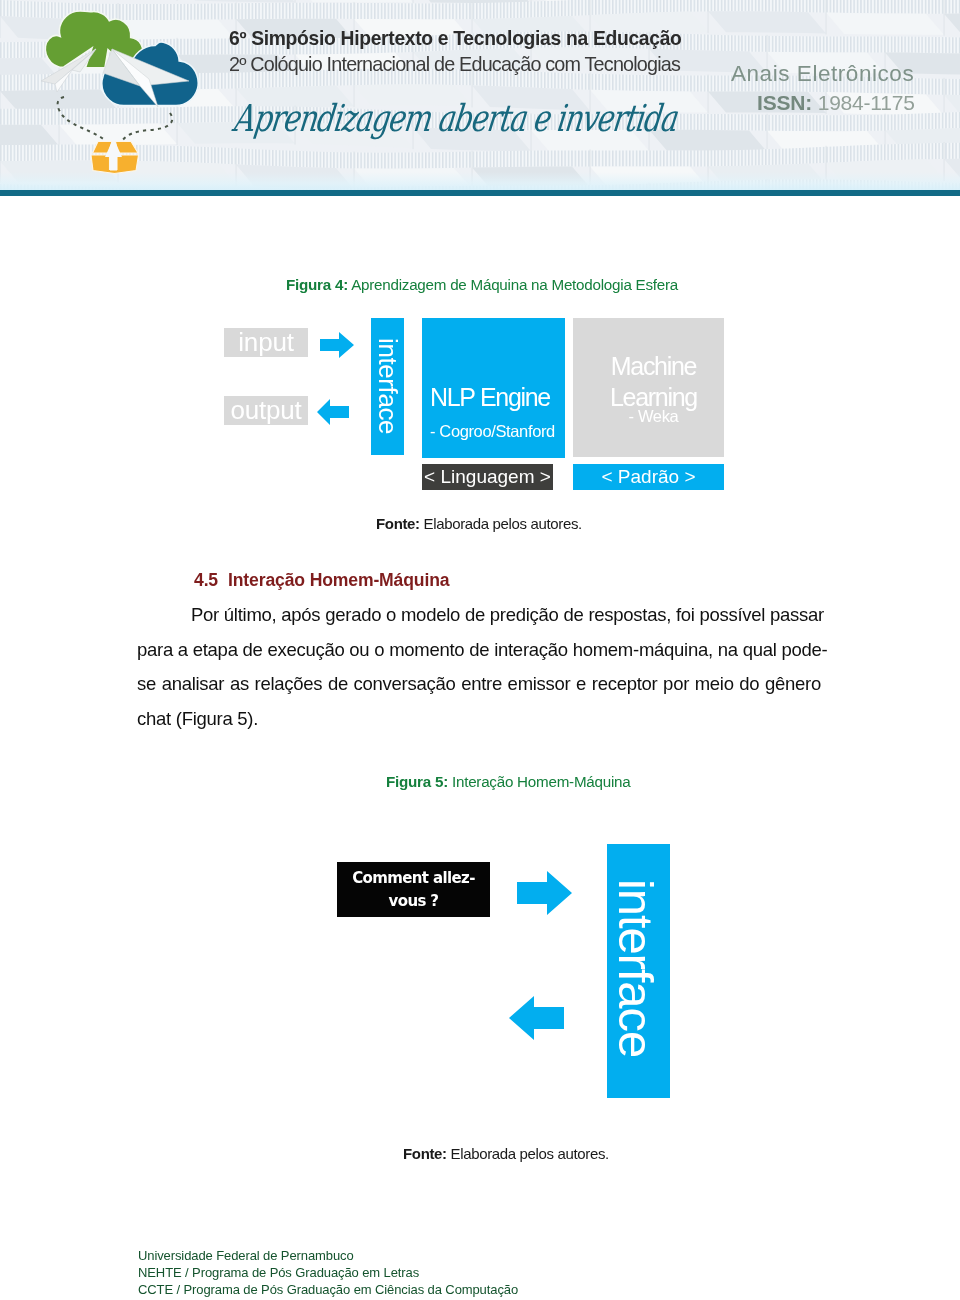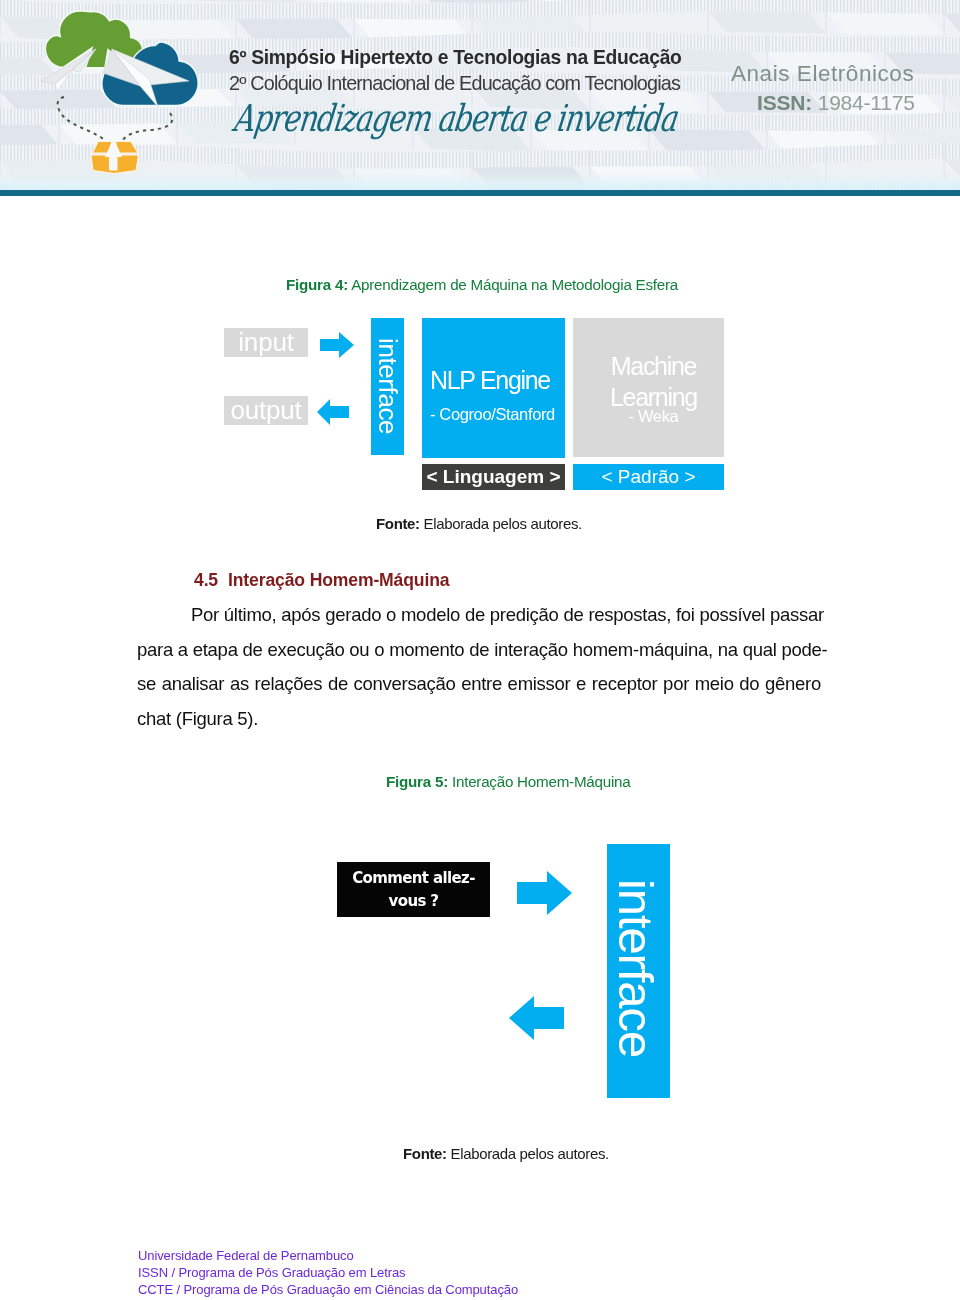--- a/index.html
+++ b/index.html
@@ -8,21 +8,21 @@
   .page{position:absolute;inset:0;width:960px;height:1300px;}
 
   
   .header{position:absolute;left:0;top:0;width:960px;height:190px;overflow:hidden;
           background:#eef1f4;}
   .hdr-bg{position:absolute;inset:0;}
   .hdr-logo{position:absolute;left:10px;top:0px;}
   .hdr-fade{position:absolute;left:0;top:172px;width:960px;height:18px;pointer-events:none;
             background:linear-gradient(to bottom,rgba(230,244,250,0) 0%,rgba(226,243,250,0.82) 62%,rgba(216,240,250,0.95) 100%);}
   .hdr-rule{position:absolute;left:0;top:190px;width:960px;height:6px;background:#116a86;}
-  .hdr-text{position:absolute;left:229px;top:48px;width:480px;}
+  .hdr-text{position:absolute;left:229px;top:29px;width:480px;}
   .hl1{font-family:"Liberation Sans",sans-serif;font-weight:bold;font-size:19.3px;color:#2b2b2b;
        letter-spacing:-0.31px;white-space:nowrap;line-height:20px;}
   .hl2{font-family:"Liberation Sans",sans-serif;font-size:19.8px;color:#3b3b3b;margin-top:4px;
        letter-spacing:-0.81px;white-space:nowrap;line-height:22px;}
   .hscript{position:absolute;left:239px;top:96px;font-family:"DejaVu Serif",serif;font-style:italic;
        font-size:29px;color:#18687e;white-space:nowrap;letter-spacing:-1.4px;
        transform:skewX(-9deg) scaleY(1.28);transform-origin:left top;font-weight:400;}
   .hanais{position:absolute;left:731px;top:61px;font-family:"Liberation Sans",sans-serif;font-size:22.5px;
        color:#7f9289;white-space:nowrap;letter-spacing:0.55px;}
   .hissn{position:absolute;left:757px;top:91px;font-family:"Liberation Sans",sans-serif;font-size:21px;
@@ -43,31 +43,31 @@
   .bbox{background:#02aeef;}
   .kbox{background:#3e3e3c;}
   .f4-input{left:224px;top:328px;width:84px;height:29px;font-size:26px;font-family:"Liberation Sans",sans-serif;letter-spacing:-0.2px;}
   .f4-output{left:224px;top:396px;width:84px;height:29px;font-size:26px;font-family:"Liberation Sans",sans-serif;letter-spacing:-0.2px;}
   .f4-arrow-r{position:absolute;left:320px;top:332px;}
   .f4-arrow-l{position:absolute;left:317px;top:399px;}
   .f4-interface{left:371px;top:318px;width:33px;height:137px;align-items:flex-start;}
   .f4-interface .vtext{margin-top:20px;}
   .vtext{writing-mode:vertical-rl;font-size:26px;
          font-family:"Liberation Sans",sans-serif;letter-spacing:-0.4px;color:#fff;}
-  .f4-nlp{left:422px;top:318px;width:143px;height:140px;align-items:flex-start;justify-content:flex-start;}
+  .f4-nlp{left:422px;top:318px;width:143px;height:140px;align-items:center;justify-content:flex-start;}
   .f4-ml{left:573px;top:318px;width:151px;height:139px;align-items:flex-start;justify-content:flex-start;}
   .stack{text-align:left;}
   .big{font-size:25px;font-family:"Liberation Sans",sans-serif;line-height:31px;color:#fff;
        letter-spacing:-1.3px;white-space:nowrap;}
   .small{font-size:16.5px;font-family:"Liberation Sans",sans-serif;line-height:21px;color:#fff;
        letter-spacing:-0.37px;white-space:nowrap;margin-top:8px;}
   .f4-nlp .stack{margin:47px 0 0 8px;}
   .f4-ml  .stack{margin:33px 0 0 37px;text-align:center;}
   .f4-ml .small{margin-top:-7px;}
-  .f4-ling{left:422px;top:464px;width:143px;height:26px;font-size:19px;font-family:"Liberation Sans",sans-serif;font-weight:bold;}
+  .f4-ling{left:422px;top:464px;width:131px;height:26px;font-size:19px;font-family:"Liberation Sans",sans-serif;}
   .f4-pad{left:573px;top:464px;width:151px;height:26px;font-size:19px;font-family:"Liberation Sans",sans-serif;}
 
   
   .sec-head{position:absolute;left:194px;top:570px;font-size:17.6px;font-weight:bold;color:#7f1d1d;
             white-space:nowrap;letter-spacing:-0.15px;}
   .sec-head .sp{display:inline-block;width:10px;}
   .para{position:absolute;left:137px;top:598px;width:684px;font-size:18.5px;color:#111;
         font-family:"Liberation Sans",sans-serif;}
   .pl{line-height:34.6px;white-space:nowrap;letter-spacing:-0.27px;}
   .pl1{text-indent:54px;}
@@ -84,21 +84,21 @@
   .mline{font-family:"DejaVu Sans",sans-serif;font-weight:bold;font-size:15px;color:#fff;
          line-height:23px;letter-spacing:-0.62px;}
   .r1{}
   .r2{}
   .f5-arrow-r{position:absolute;left:517px;top:871px;}
   .f5-arrow-l{position:absolute;left:509px;top:996px;}
   .f5-interface{left:607px;top:844px;width:63px;height:254px;align-items:flex-start;justify-content:flex-start;}
   .v5{font-size:49px;letter-spacing:-1.1px;margin:35px 0 0 1px;}
 
   
-  .footer{position:absolute;left:138px;top:1248px;font-size:13px;color:#6d28d9;line-height:16.8px;
+  .footer{position:absolute;left:138px;top:1248px;font-size:13px;color:#14532d;line-height:16.8px;
           letter-spacing:-0.1px;}
 </style>
 </head>
 <body>
 
 <div class="page">
 
   <div class="header">
     <svg class="hdr-bg" viewBox="0 0 960 190" width="960" height="190" preserveAspectRatio="none">
       <defs>
@@ -420,17 +420,17 @@
     </svg>
     <div class="box bbox f5-interface">
         <span class="vtext v5">interface</span>
       </div>
   </div>
 
   <div class="src" id="src5"><b>Fonte:</b><span> Elaborada pelos autores.</span></div>
 
   <div class="footer" id="foot">
     <div>Universidade Federal de Pernambuco</div>
-    <div>ISSN / Programa de Pós Graduação em Letras</div>
+    <div>NEHTE / Programa de Pós Graduação em Letras</div>
     <div>CCTE / Programa de Pós Graduação em Ciências da Computação</div>
   </div>
 
 </div>
 
 </body></html>

